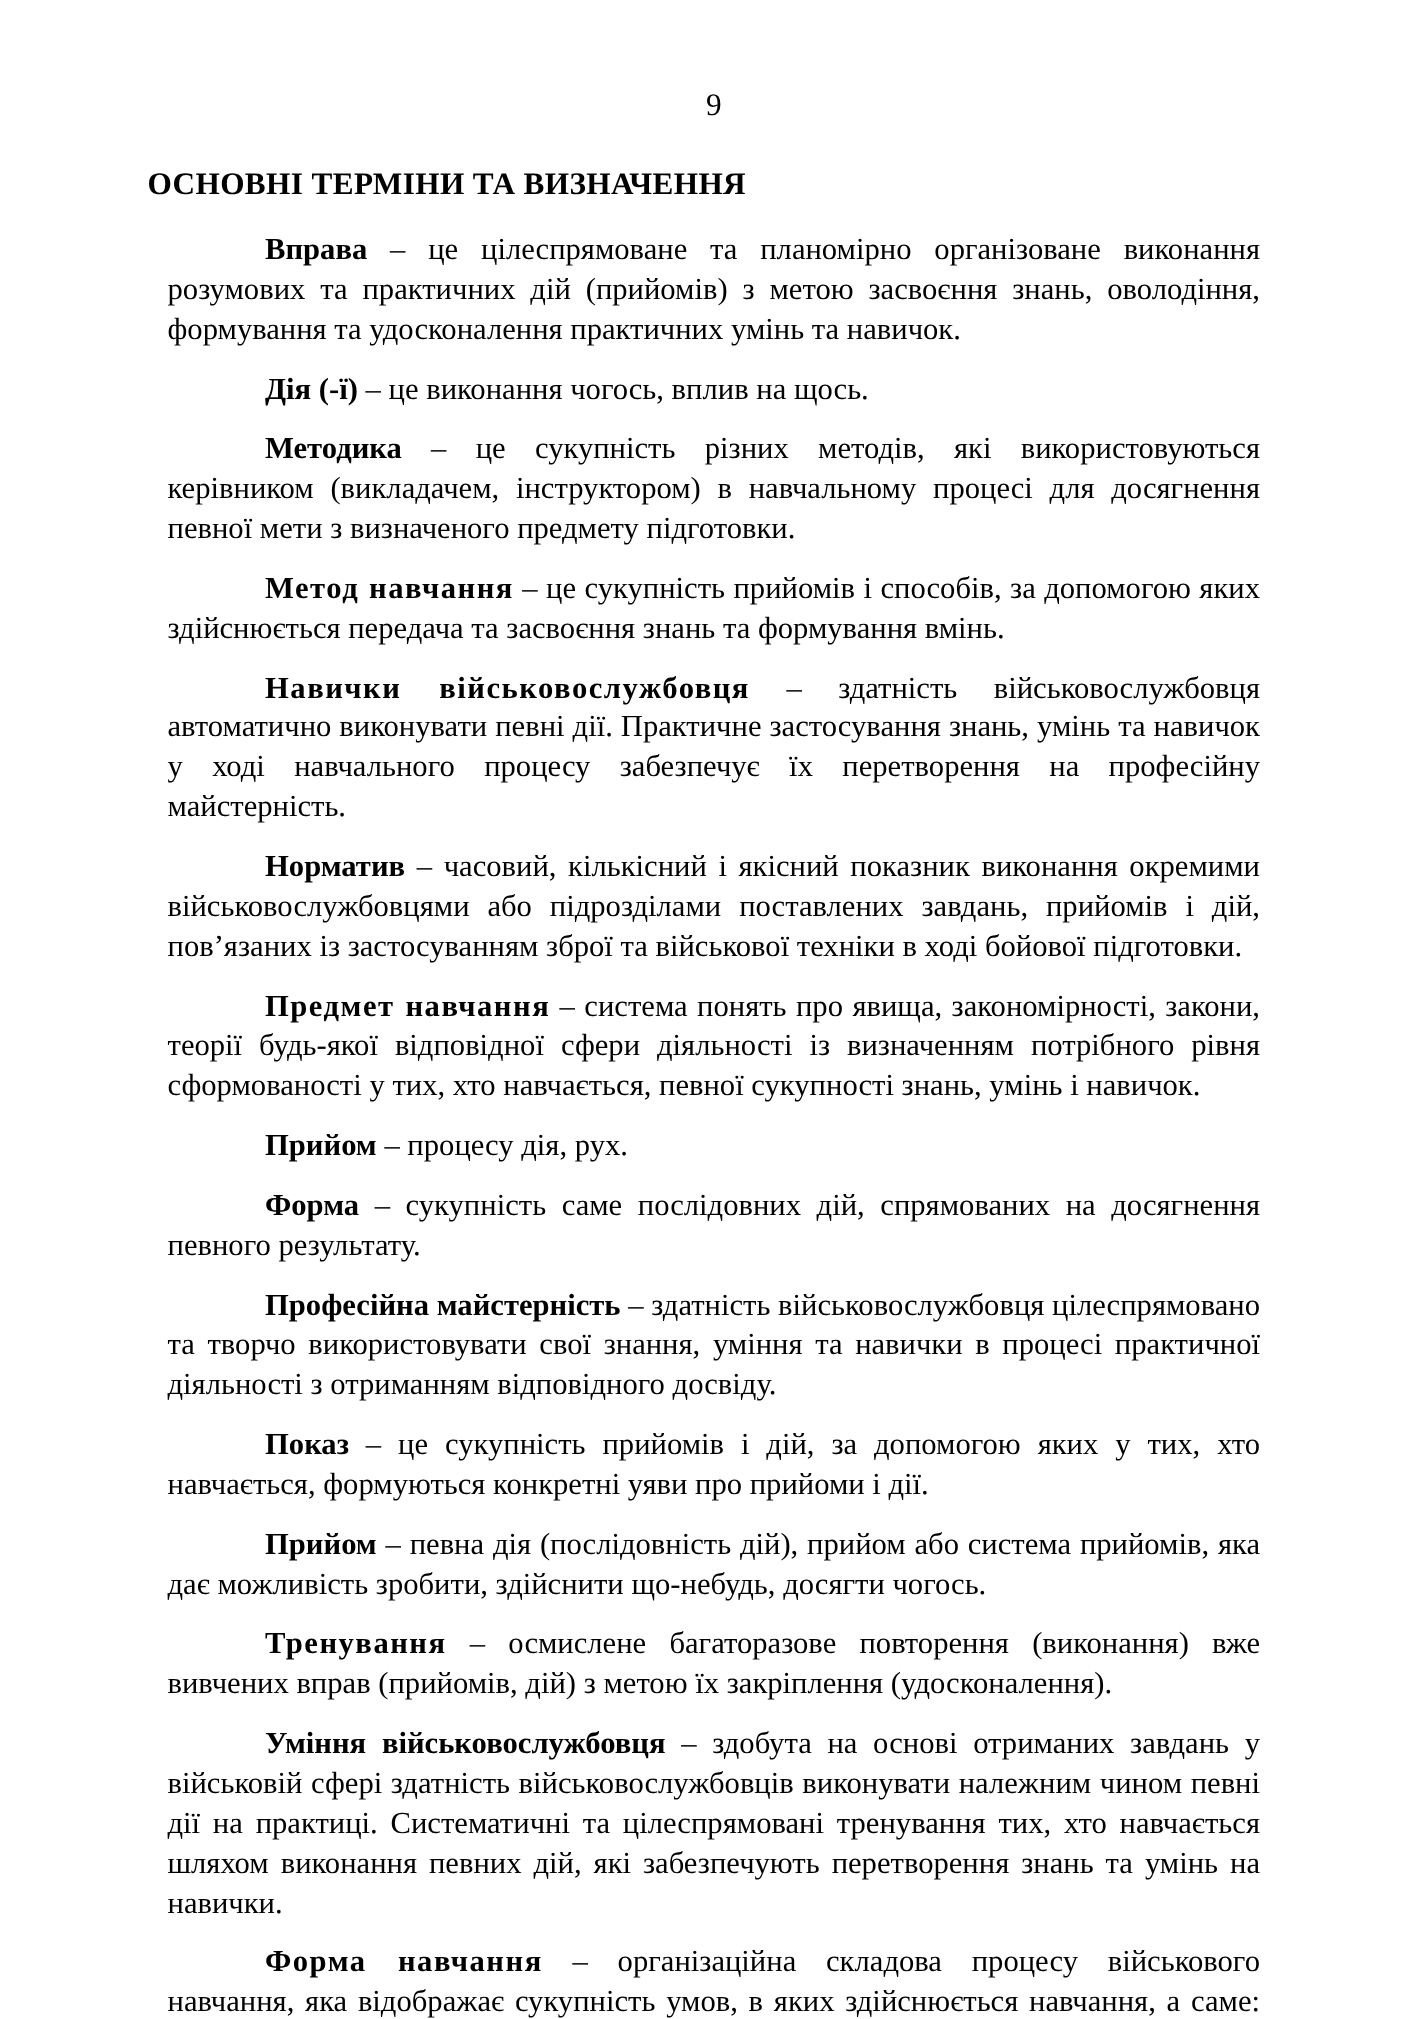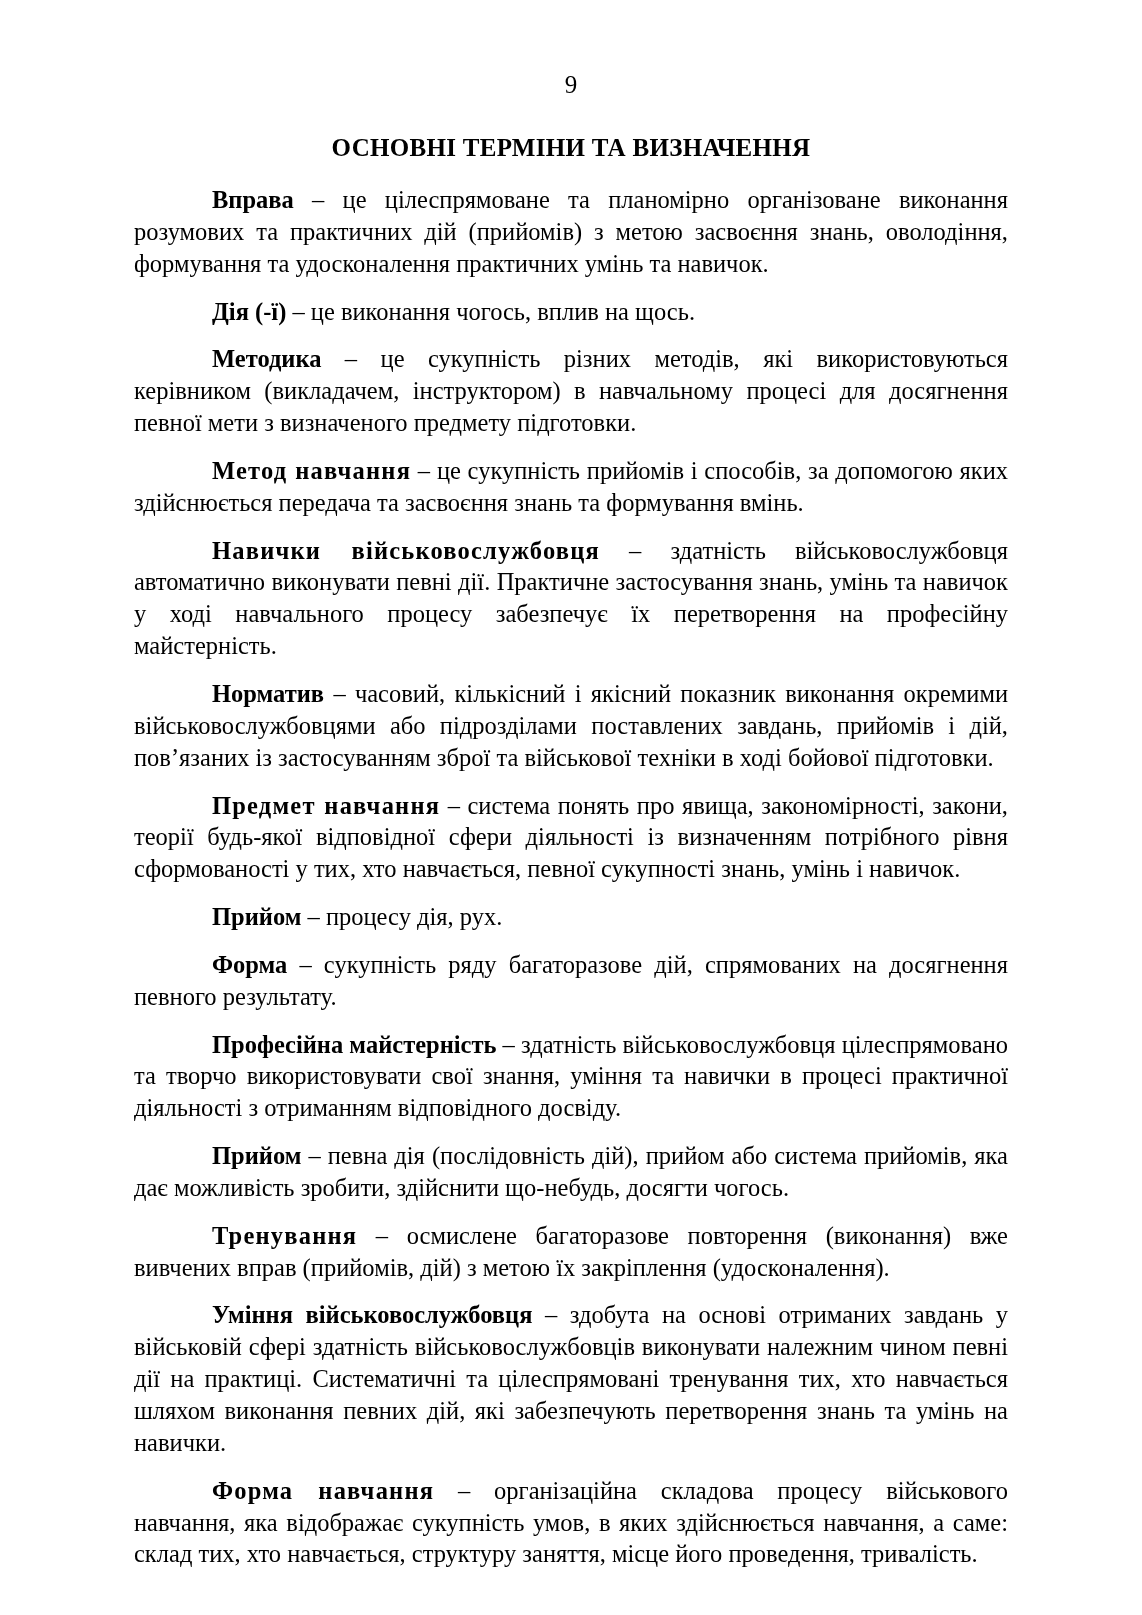--- a/index.html
+++ b/index.html
@@ -20,21 +20,20 @@
     box-sizing: border-box;
     padding: 70px 118px 60px 118px;
   }
   .page-number {
     text-align: center;
     font-size: 25px;
     line-height: 1.2;
     margin: 0 0 34px 0;
   }
   .doc-title {
-    text-align: center;
     font-size: 25px;
     font-weight: bold;
     letter-spacing: 0.3px;
     margin: 0 0 22px 0;
   }
   .para {
     font-size: 24.5px;
     line-height: 1.30;
     text-align: justify;
     text-indent: 78px;
@@ -59,21 +58,22 @@
 
   <div class="body-text">
       <p class="para"><span class="term">Вправа</span><span class="definition-body"> – це цілеспрямоване та планомірно організоване виконання розумових та практичних дій (прийомів) з метою засвоєння знань, оволодіння, формування та удосконалення практичних умінь та навичок.</span></p>
       <p class="para"><span class="term">Дія (-ї)</span><span class="definition-body"> – це виконання чогось, вплив на щось.</span></p>
       <p class="para"><span class="term">Методика</span><span class="definition-body"> – це сукупність різних методів, які використовуються керівником (викладачем, інструктором) в навчальному процесі для досягнення певної мети з визначеного предмету підготовки.</span></p>
       <p class="para spaced-term"><span class="term">Метод навчання</span><span class="definition-body"> – це сукупність прийомів і способів, за допомогою яких здійснюється передача та засвоєння знань та формування вмінь.</span></p>
       <p class="para spaced-term"><span class="term">Навички військовослужбовця</span><span class="definition-body"> – здатність військовослужбовця автоматично виконувати певні дії. Практичне застосування знань, умінь та навичок у ході навчального процесу забезпечує їх перетворення на професійну майстерність.</span></p>
       <p class="para"><span class="term">Норматив</span><span class="definition-body"> – часовий, кількісний і якісний показник виконання окремими військовослужбовцями або підрозділами поставлених завдань, прийомів і дій, пов’язаних із застосуванням зброї та військової техніки в ході бойової підготовки.</span></p>
       <p class="para spaced-term"><span class="term">Предмет навчання</span><span class="definition-body"> – система понять про явища, закономірності, закони, теорії будь-якої відповідної сфери діяльності із визначенням потрібного рівня сформованості у тих, хто навчається, певної сукупності знань, умінь і навичок.</span></p>
       <p class="para"><span class="term">Прийом</span><span class="definition-body"> – процесу дія, рух.</span></p>
-      <p class="para"><span class="term">Форма</span><span class="definition-body"> – сукупність ряду багаторазове дій, спрямованих на досягнення певного результату.</span></p>
+      <p class="para"><span class="term">Форма</span><span class="definition-body"> – сукупність саме послідовних дій, спрямованих на досягнення певного результату.</span></p>
       <p class="para"><span class="term">Професійна майстерність</span><span class="definition-body"> – здатність військовослужбовця цілеспрямовано та творчо використовувати свої знання, уміння та навички в процесі практичної діяльності з отриманням відповідного досвіду.</span></p>
+      <p class="para"><span class="term">Показ</span><span class="definition-body"> – це сукупність прийомів і дій, за допомогою яких у тих, хто навчається, формуються конкретні уяви про прийоми і дії.</span></p>
       <p class="para"><span class="term">Прийом</span><span class="definition-body"> – певна дія (послідовність дій), прийом або система прийомів, яка дає можливість зробити, здійснити що-небудь, досягти чогось.</span></p>
       <p class="para spaced-term"><span class="term">Тренування</span><span class="definition-body"> – осмислене багаторазове повторення (виконання) вже вивчених вправ (прийомів, дій) з метою їх закріплення (удосконалення).</span></p>
       <p class="para"><span class="term">Уміння військовослужбовця</span><span class="definition-body"> – здобута на основі отриманих завдань у військовій сфері здатність військовослужбовців виконувати належним чином певні дії на практиці. Систематичні та цілеспрямовані тренування тих, хто навчається шляхом виконання певних дій, які забезпечують перетворення знань та умінь на навички.</span></p>
       <p class="para spaced-term"><span class="term">Форма навчання</span><span class="definition-body"> – організаційна складова процесу військового навчання, яка відображає сукупність умов, в яких здійснюється навчання, а саме: склад тих, хто навчається, структуру заняття, місце його проведення, тривалість.</span></p>
     </div>
 
 </div>
 
 </body></html>

